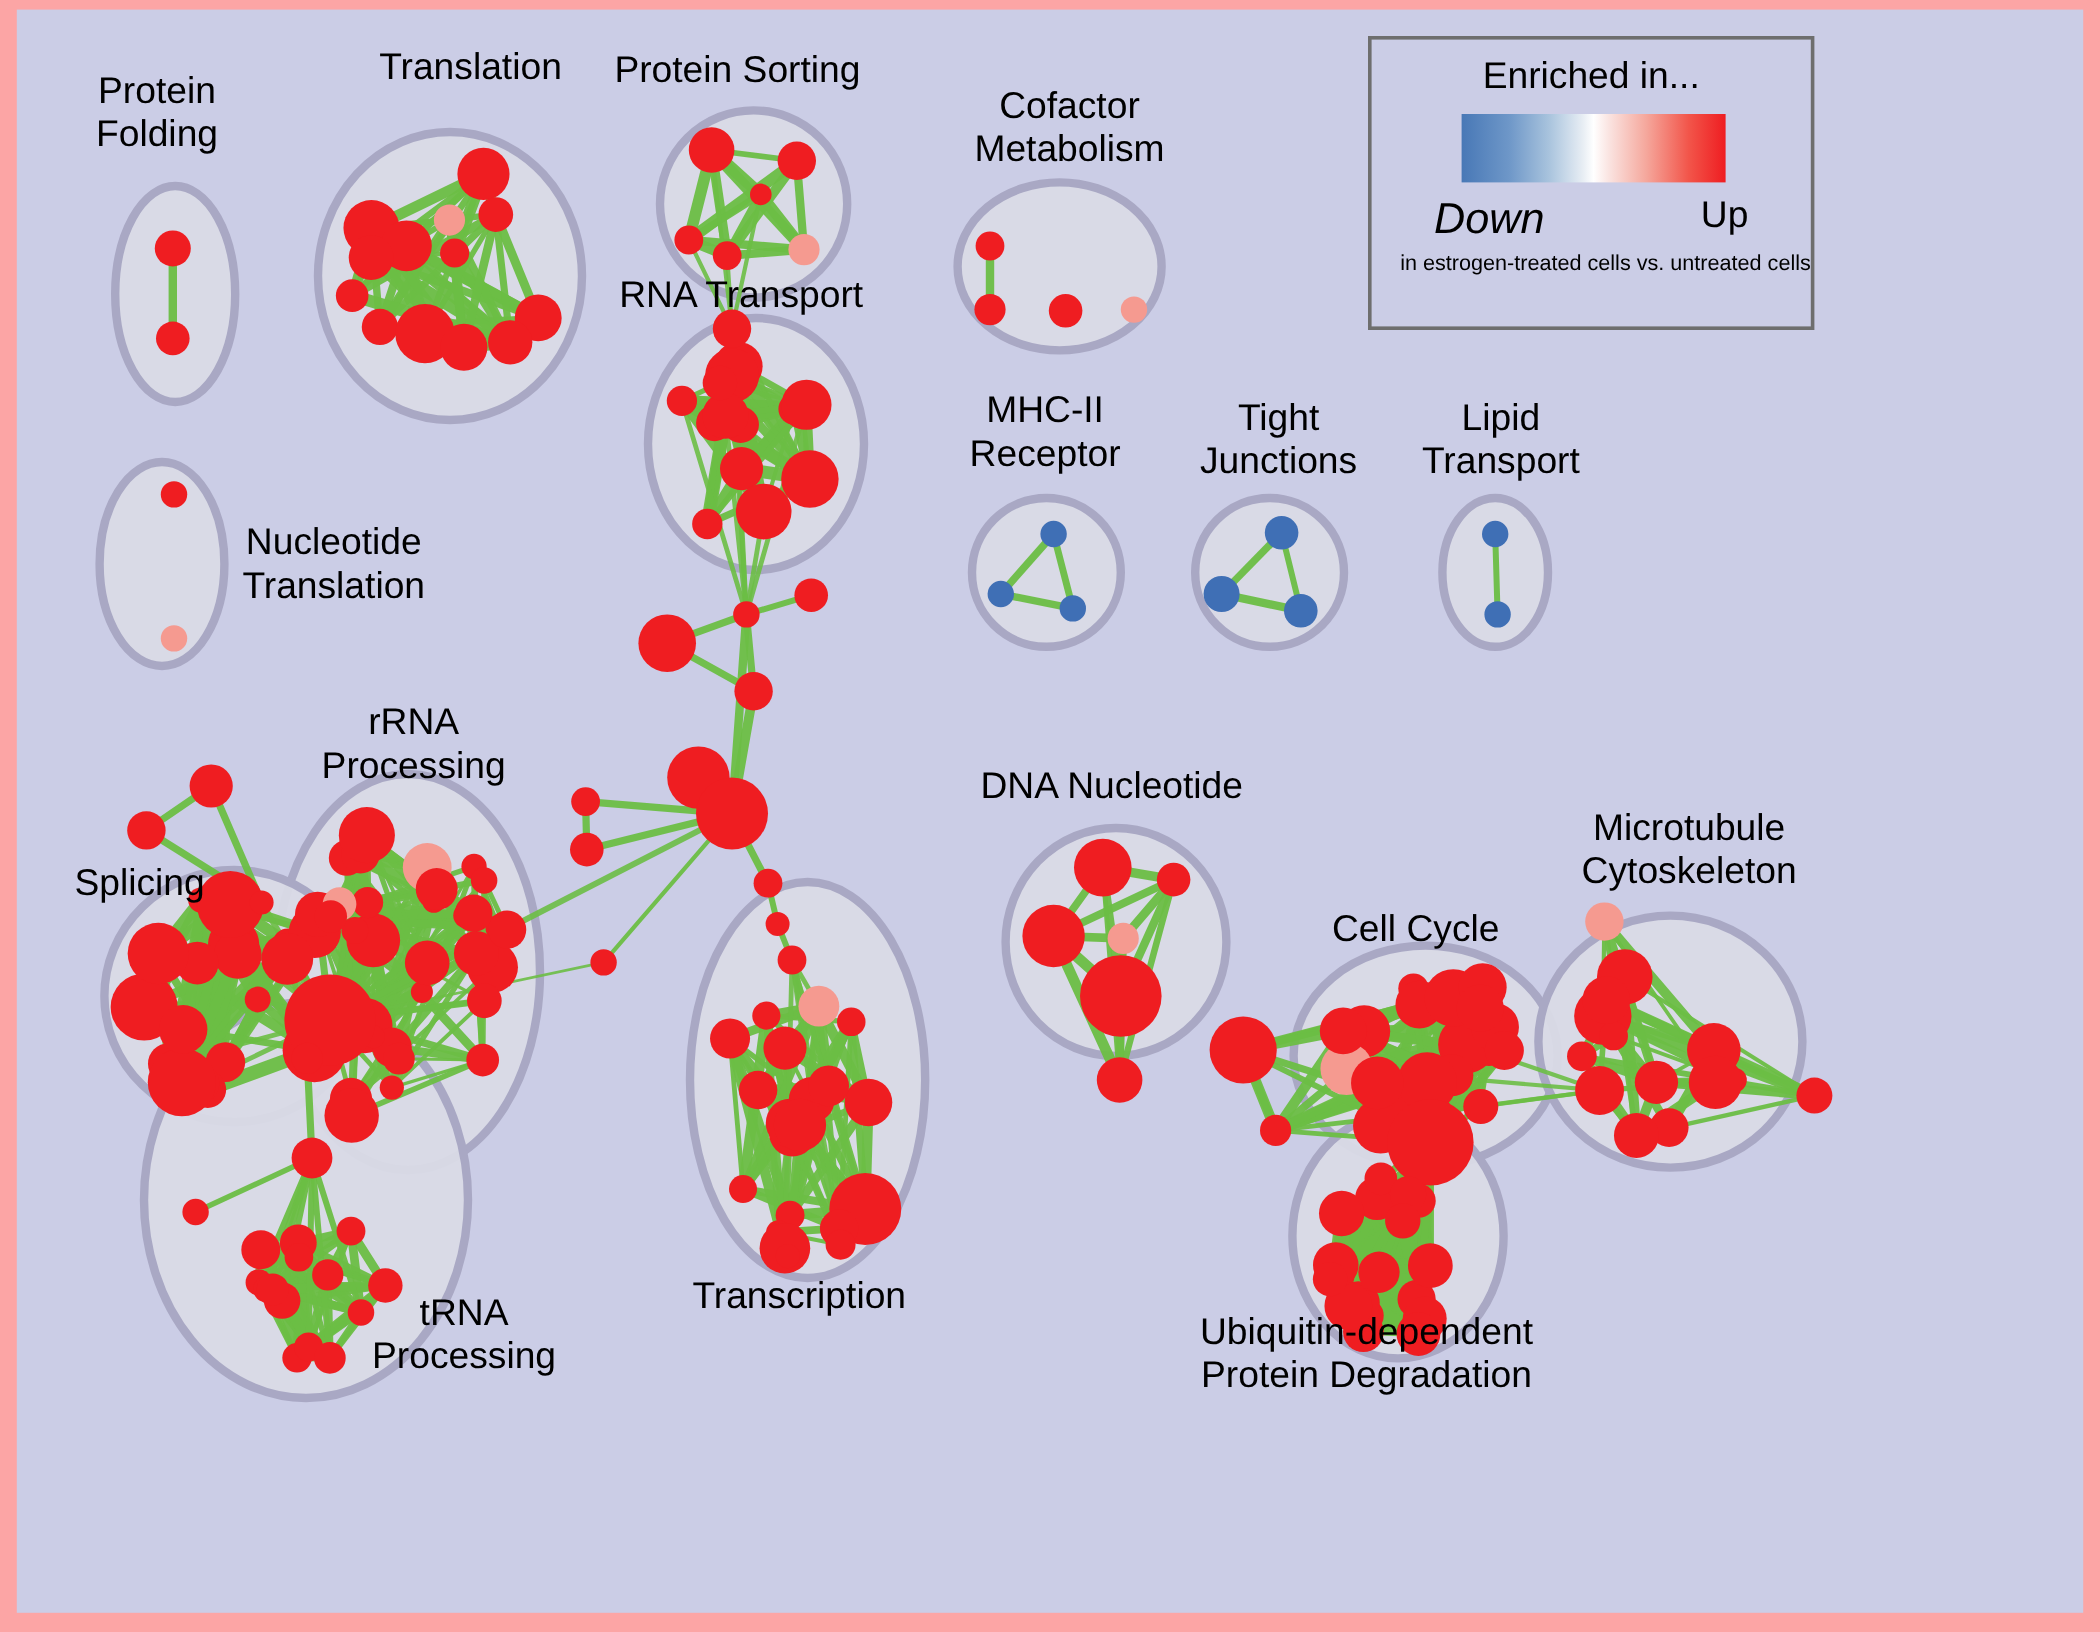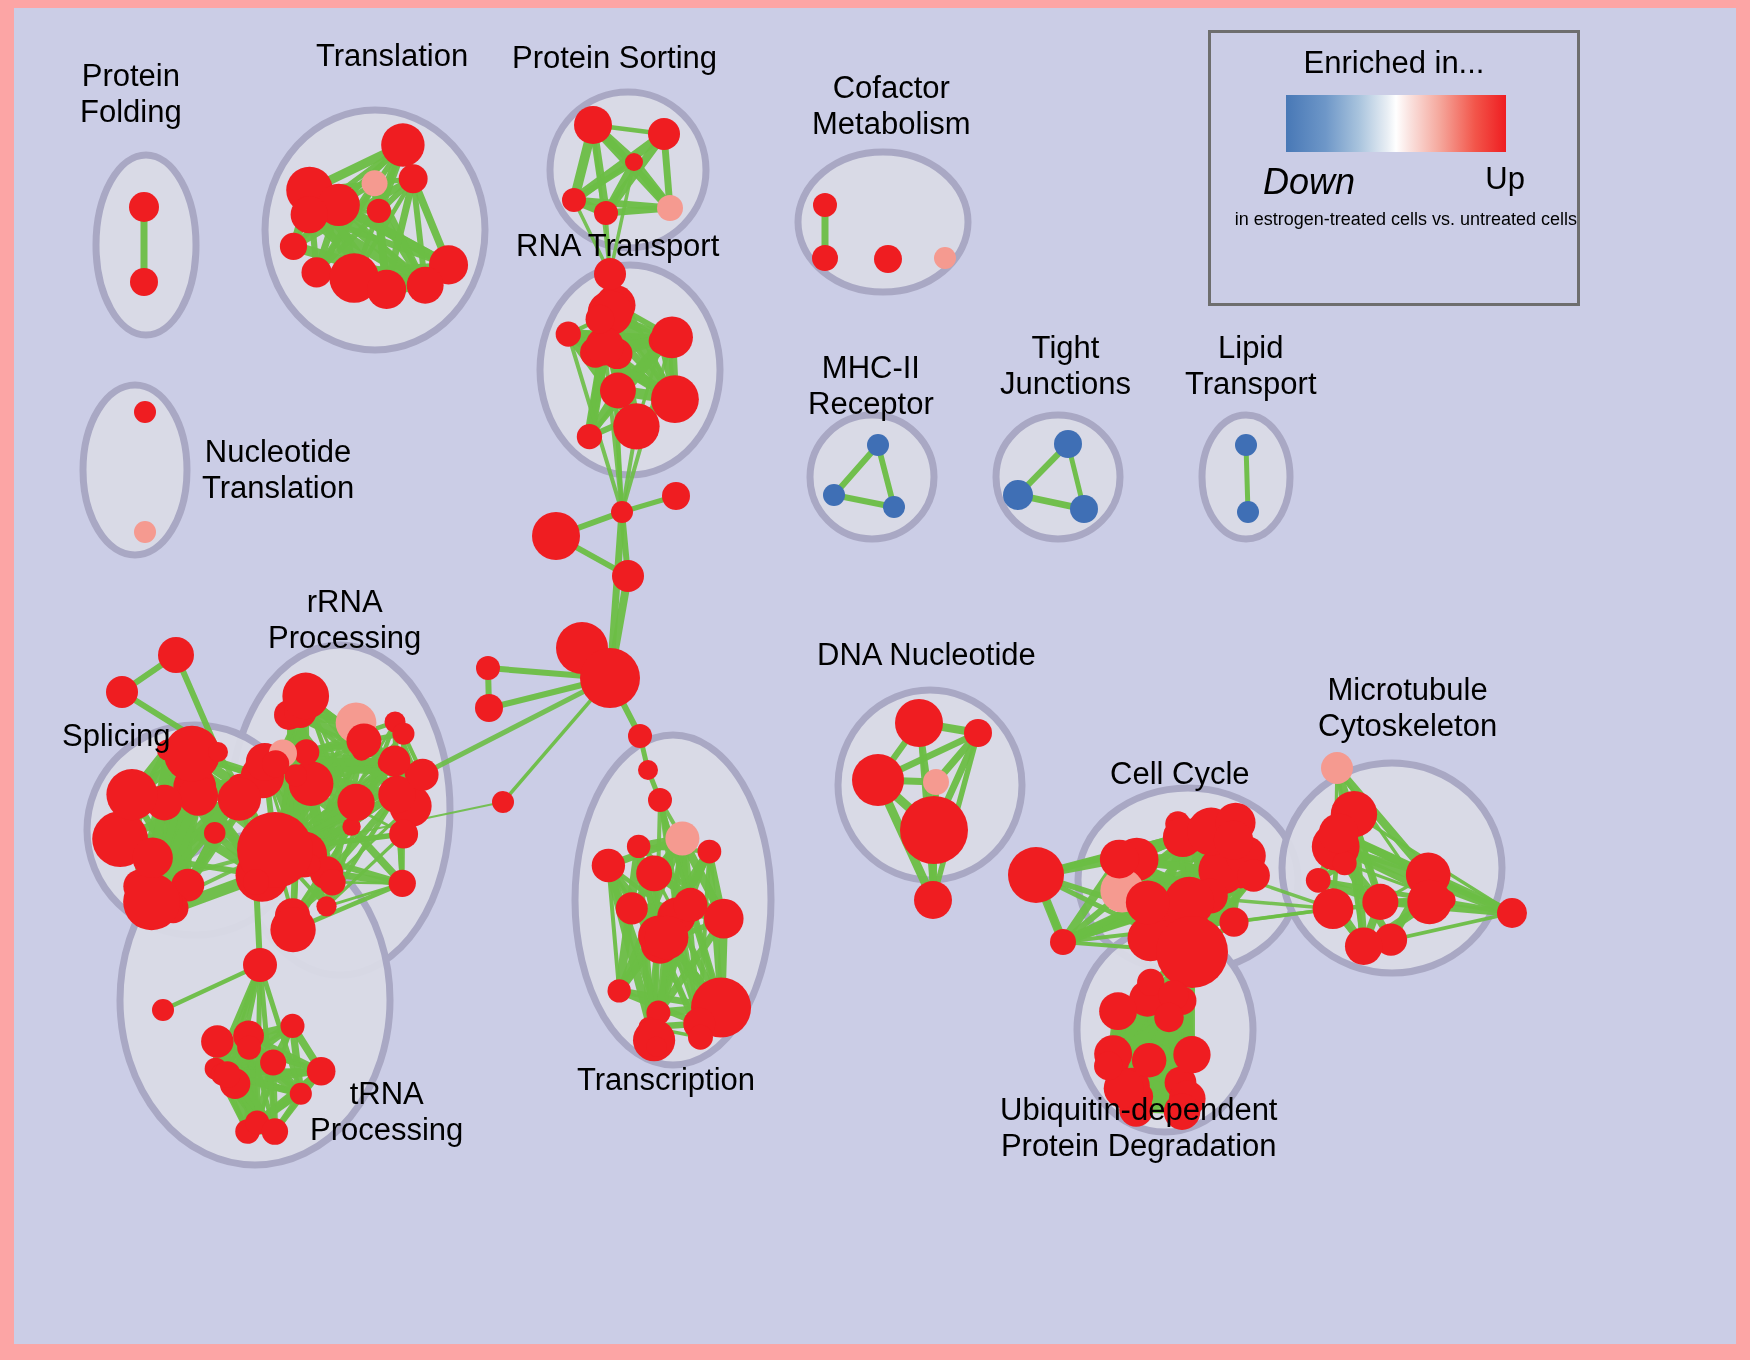--- a/index.html
+++ b/index.html
@@ -2,21 +2,21 @@
 <html><head>
 <meta charset="utf-8">
 <title>Enrichment Map Network</title>
 <style>
   html,body{margin:0;padding:0;background:#ffffff;}
   body{font-family:"Liberation Sans",sans-serif;}
   #stage{position:relative;width:1750px;height:1360px;overflow:hidden;background:#fca5a5;}
   #canvasbg{position:absolute;left:14px;top:8px;width:1722px;height:1336px;background:#cbcde6;}
   svg#net{position:absolute;left:0;top:0;width:1750px;height:1360px;}
   .clabel{position:absolute;color:#000;font-size:31px;line-height:36px;font-family:"Liberation Sans",sans-serif;white-space:pre;text-align:center;}
-  #legend{position:absolute;left:1208px;top:30px;width:372px;height:276px;
+  #legend{position:absolute;left:1140px;top:30px;width:372px;height:245px;
           background:#cbcde6;border:3px solid #6e6e6e;box-sizing:border-box;}
   #legend .ltitle{position:absolute;top:12px;left:0;width:100%;text-align:center;font-size:31px;color:#000;}
   #legend .bar{position:absolute;top:62px;left:75px;width:220px;height:57px;
      background:linear-gradient(to right,#4878b6 0%,#6e97c8 18%,#a8c3dd 33%,#e8eef4 46%,#ffffff 50%,#fae3e0 56%,#f5a79c 70%,#f2554a 86%,#ef1d21 100%);}
   #legend .down{position:absolute;top:128px;left:52px;font-size:36px;color:#000;font-style:italic;}
   #legend .up{position:absolute;top:128px;right:52px;font-size:31px;color:#000;}
   #legend .sub{position:absolute;top:172px;left:0;width:100%;text-align:right;font-size:18px;line-height:28px;color:#000;}
 </style>
 </head>
 <body>
@@ -1141,21 +1141,21 @@
   </svg>
 
   <div id="labels">
       <div class="clabel" style="left: 80px; top: 58px;">Protein
 Folding</div>
       <div class="clabel" style="left: 294px; top: 38px; margin-left: 22px;">Translation</div>
       <div class="clabel" style="left: 512px; top: 40px;">Protein Sorting</div>
       <div class="clabel" style="left: 516px; top: 228px;">RNA Transport</div>
       <div class="clabel" style="left: 812px; top: 70px;">Cofactor
 Metabolism</div>
-      <div class="clabel" style="left: 808px; top: 350px;">MHC-II
+      <div class="clabel" style="left: 808px; top: 324px;">MHC-II
 Receptor</div>
       <div class="clabel" style="left: 1000px; top: 330px;">Tight
 Junctions</div>
       <div class="clabel" style="left: 1185px; top: 330px;">Lipid
 Transport</div>
       <div class="clabel" style="left: 202px; top: 434px;">Nucleotide
 Translation</div>
       <div class="clabel" style="left: 268px; top: 556px; margin-top: 28px;">rRNA
 Processing</div>
       <div class="clabel" style="left: 62px; top: 718px;">Splicing</div>

